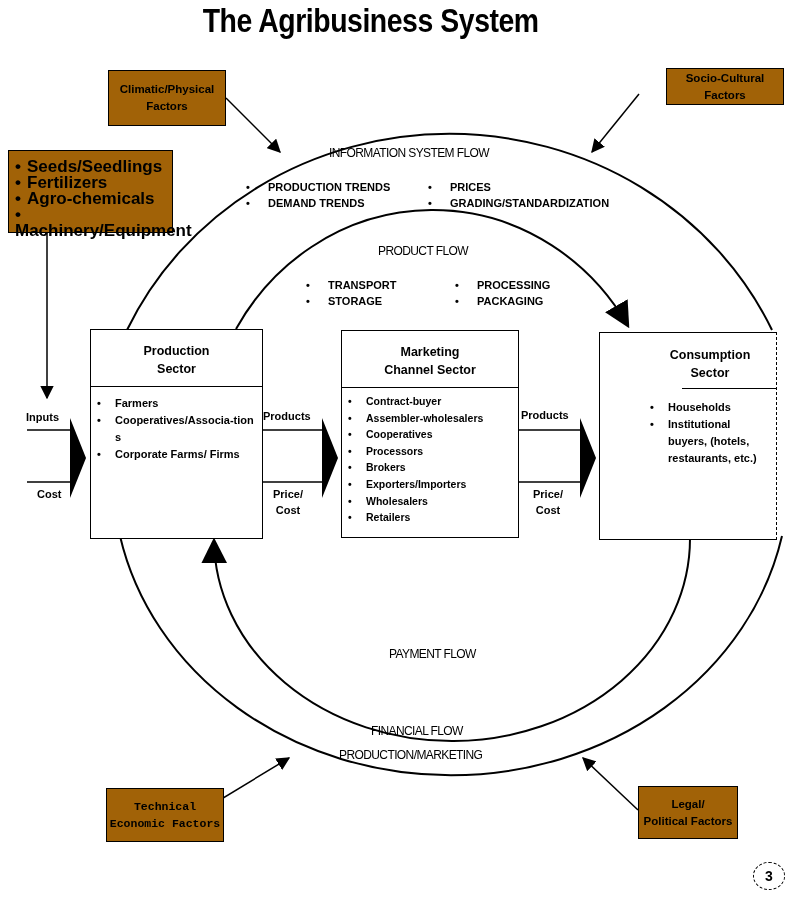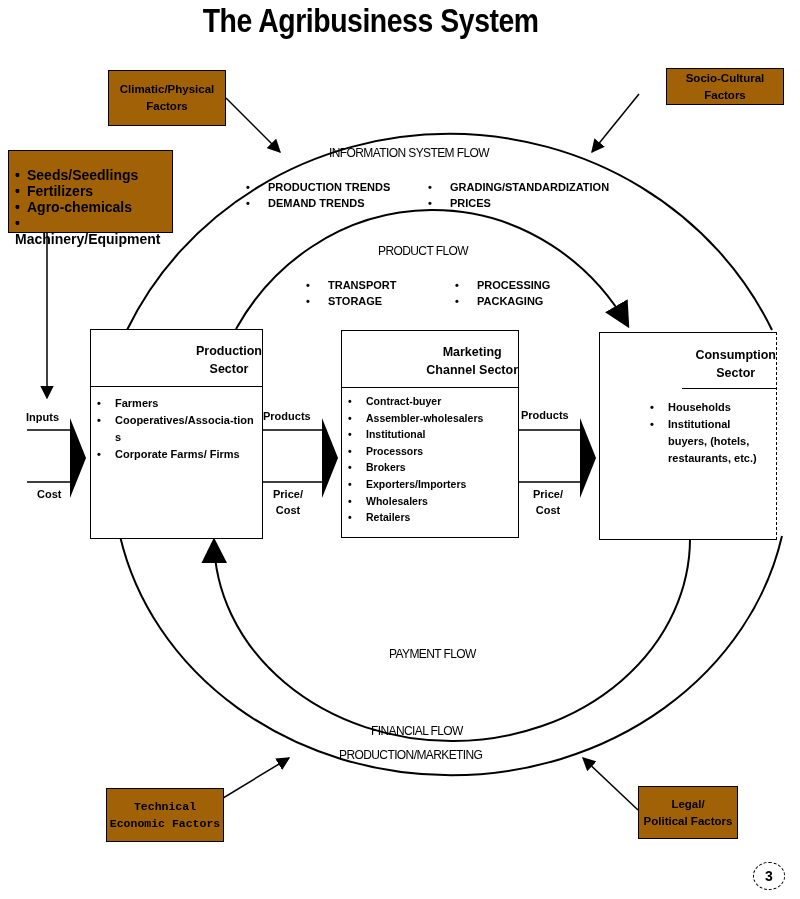--- a/index.html
+++ b/index.html
@@ -1,25 +1,25 @@
 <!DOCTYPE html>
 <html><head>
 <meta charset="utf-8">
 <style>
   html, body { margin: 0; padding: 0; background: #ffffff; }
   body { width: 800px; height: 899px; position: relative; overflow: hidden; font-family: "Liberation Sans", sans-serif; color: #000; }
   #diagram-svg { position: absolute; left: 0; top: 0; }
   .title { position: absolute; left: 0; top: 2px; width: 862px; text-align: center; font-family: "Liberation Sans", sans-serif; font-weight: bold; font-size: 33px; letter-spacing: -0.5px; transform: scaleX(0.86); transform-origin: 0 0; }
   .box { position: absolute; border: 1.6px solid #000; background: #a16207; box-sizing: border-box; }
   .factor-box { display: flex; align-items: center; justify-content: center; text-align: center; font-weight: bold; font-size: 11.5px; line-height: 17px; }
-  .inputs-box { padding: 16px 6px; font-weight: bold; font-size: 14px; line-height: 16px; }
+  .inputs-box { padding: 8px 6px; font-weight: bold; font-size: 17px; line-height: 16px; }
   .inputs-box ul, .sector ul, .flow-list ul { list-style: none; margin: 0; padding: 0; }
   .bul { display: inline-block; width: 12px; }
   .sector { position: absolute; border: 1.6px solid #000; background: #fff; box-sizing: border-box; }
-  .sector-head { height: 57px; border-bottom: 1.6px solid #000; display: flex; align-items: center; justify-content: flex-end; text-align: center; font-weight: bold; font-size: 12.5px; line-height: 18px; box-sizing: border-box; padding-top: 4px; }
+  .sector-head { height: 57px; border-bottom: 1.6px solid #000; display: flex; align-items: center; justify-content: center; text-align: center; font-weight: bold; font-size: 12.5px; line-height: 18px; box-sizing: border-box; padding-top: 4px; }
   .sector-body { padding: 8px 6px 0 6px; font-weight: bold; font-size: 11px; line-height: 17px; }
   .sector-body li { display: flex; }
   .sector-body li .bul { flex: 0 0 18px; }
   .flow-label { position: absolute; font-size: 12px; font-weight: normal; letter-spacing: -0.6px; white-space: nowrap; }
   .flow-list { position: absolute; font-weight: bold; font-size: 11px; line-height: 16px; white-space: nowrap; }
   .flow-list li .bul { width: 22px; }
   .side-label { position: absolute; font-weight: bold; font-size: 11px; line-height: 16px; text-align: center; white-space: nowrap; }
   .page-num { position: absolute; left: 753px; top: 862px; width: 30px; height: 26px; border: 1px dashed #000; border-radius: 50%; display: flex; align-items: center; justify-content: center; font-weight: bold; font-size: 14px; }
 </style>
 </head>
@@ -92,22 +92,22 @@
 
 <div class="flow-label" style="left:329px; top:146px;">INFORMATION SYSTEM FLOW</div>
 <div class="flow-list" style="left:246px; top:179px;">
   <ul>
     <li><span class="bul">•</span><span>PRODUCTION TRENDS</span></li>
     <li><span class="bul">•</span><span>DEMAND TRENDS</span></li>
   </ul>
 </div>
 <div class="flow-list" style="left:428px; top:179px;">
   <ul>
+    <li><span class="bul">•</span><span>PRICES</span></li>
     <li><span class="bul">•</span><span>GRADING/STANDARDIZATION</span></li>
-    <li><span class="bul">•</span><span>PRICES</span></li>
   </ul>
 </div>
 
 <div class="flow-label" style="left:378px; top:244px;">PRODUCT FLOW</div>
 <div class="flow-list" style="left:306px; top:277px;">
   <ul>
     <li><span class="bul">•</span><span>TRANSPORT</span></li>
     <li><span class="bul">•</span><span>STORAGE</span></li>
   </ul>
 </div>
@@ -153,21 +153,21 @@
       <li>
           <span class="bul">•</span>
           <span>Contract-buyer</span>
         </li>
       <li>
           <span class="bul">•</span>
           <span>Assembler-wholesalers</span>
         </li>
       <li>
           <span class="bul">•</span>
-          <span>Institutional</span>
+          <span>Cooperatives</span>
         </li>
       <li>
           <span class="bul">•</span>
           <span>Processors</span>
         </li>
       <li>
           <span class="bul">•</span>
           <span>Brokers</span>
         </li>
       <li>

